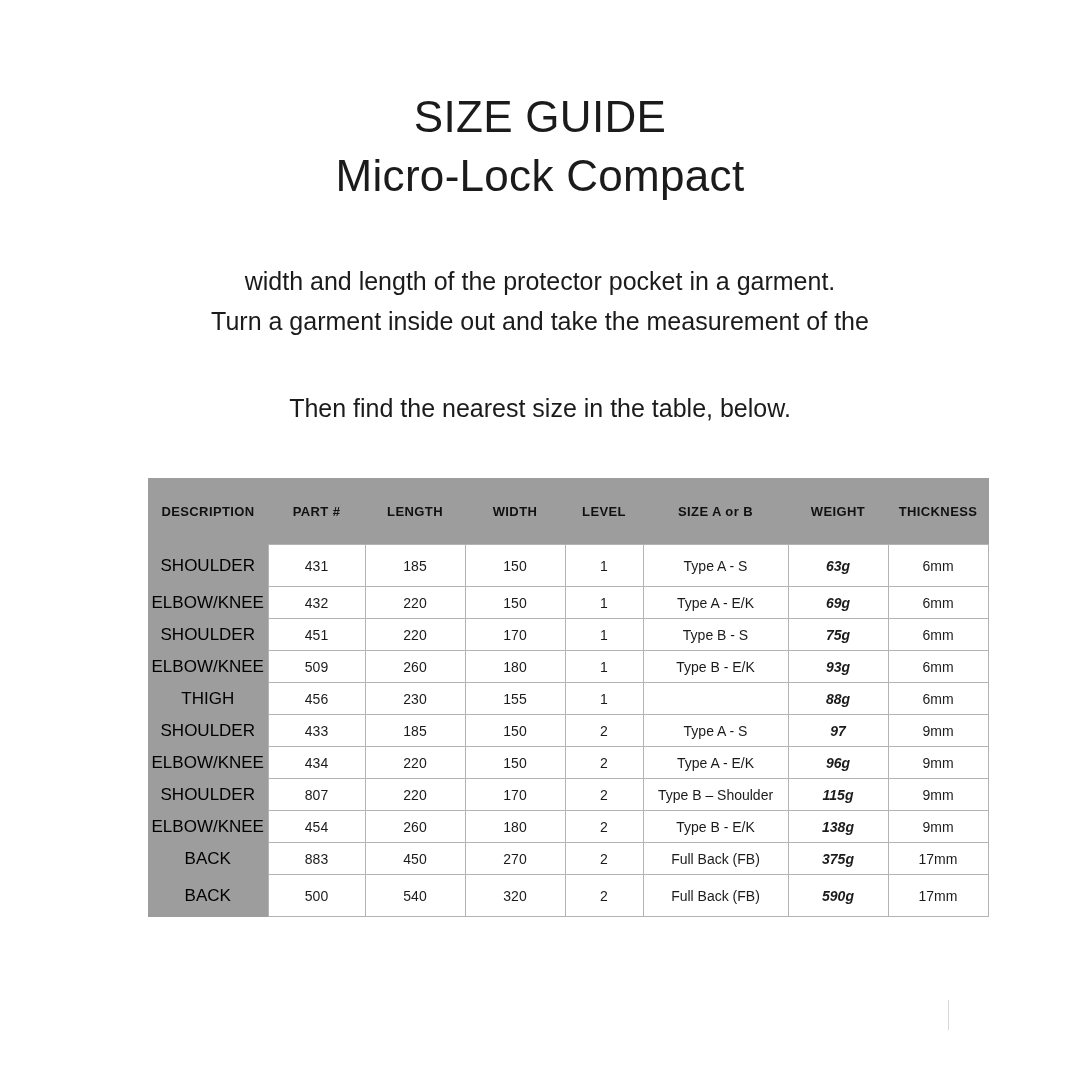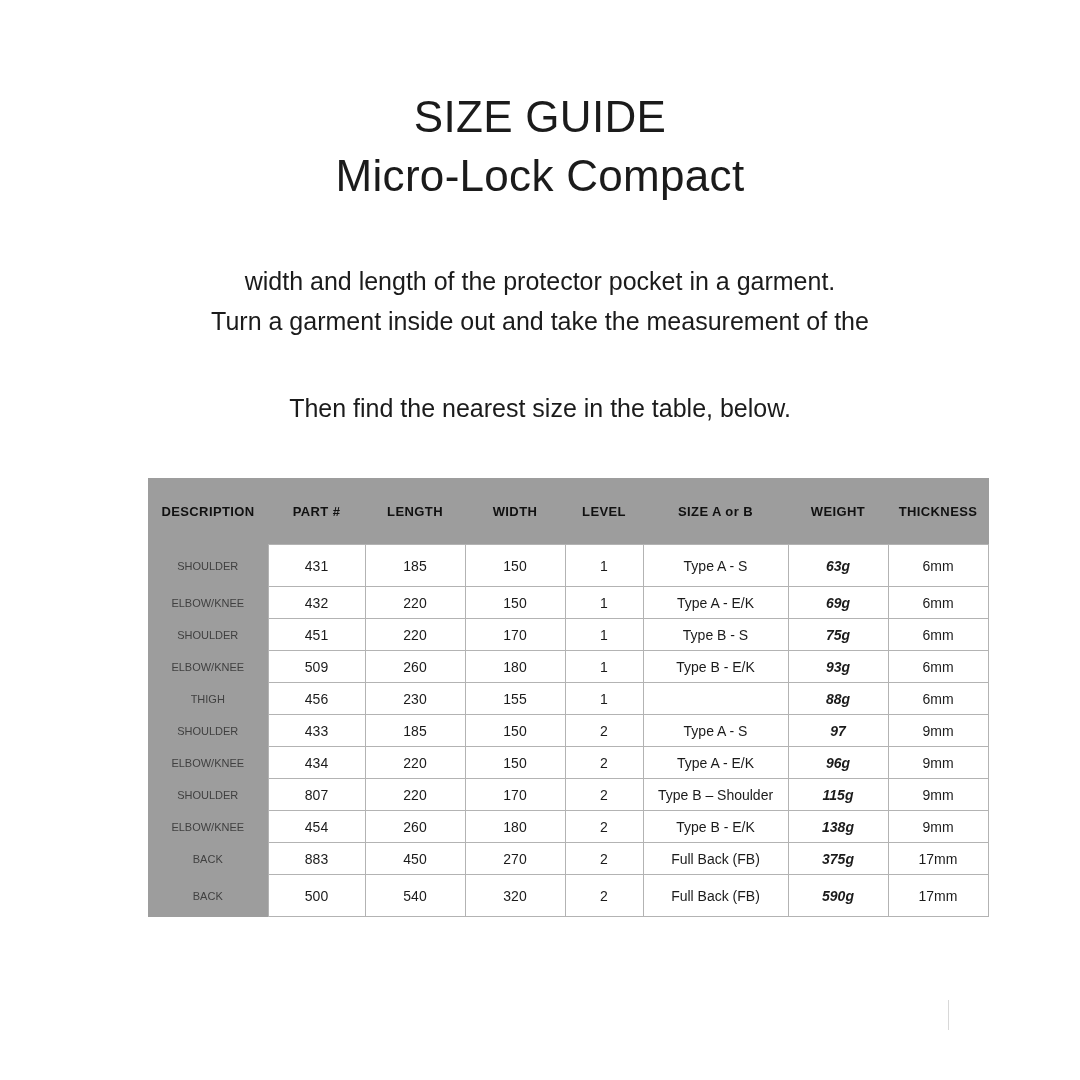--- a/index.html
+++ b/index.html
@@ -75,22 +75,22 @@
     color: #1b1b1b;
     font-size: 14px;
     text-align: center;
     height: 31px;
     border: 1px solid #b3b3b3;
     padding: 0 3px;
     vertical-align: middle;
   }
   table.size-table td.desc-cell {
     background: #9d9d9d;
-    color: #404040;
-    font-size: 11px;
+    color: #000000;
+    font-size: 17px;
     border-left: none;
     border-top: none;
     border-bottom: none;
     border-right: none;
   }
   table.size-table tr.first-body td {
     height: 41px;
   }
   table.size-table tr.last-body td {
     height: 41px;

